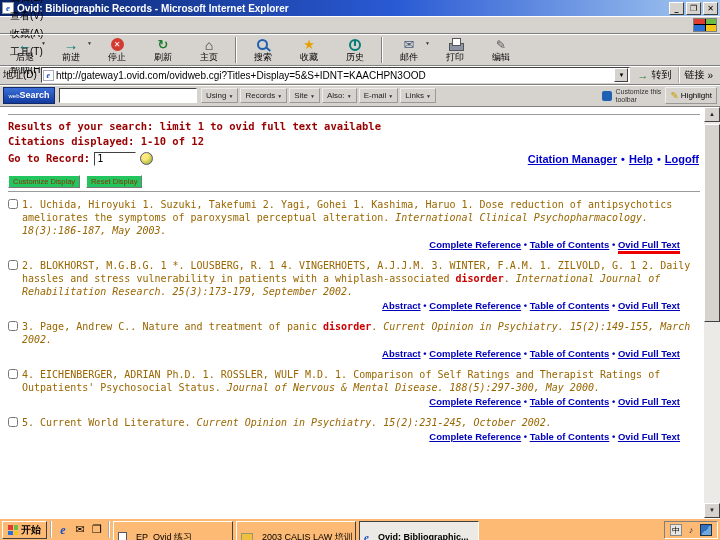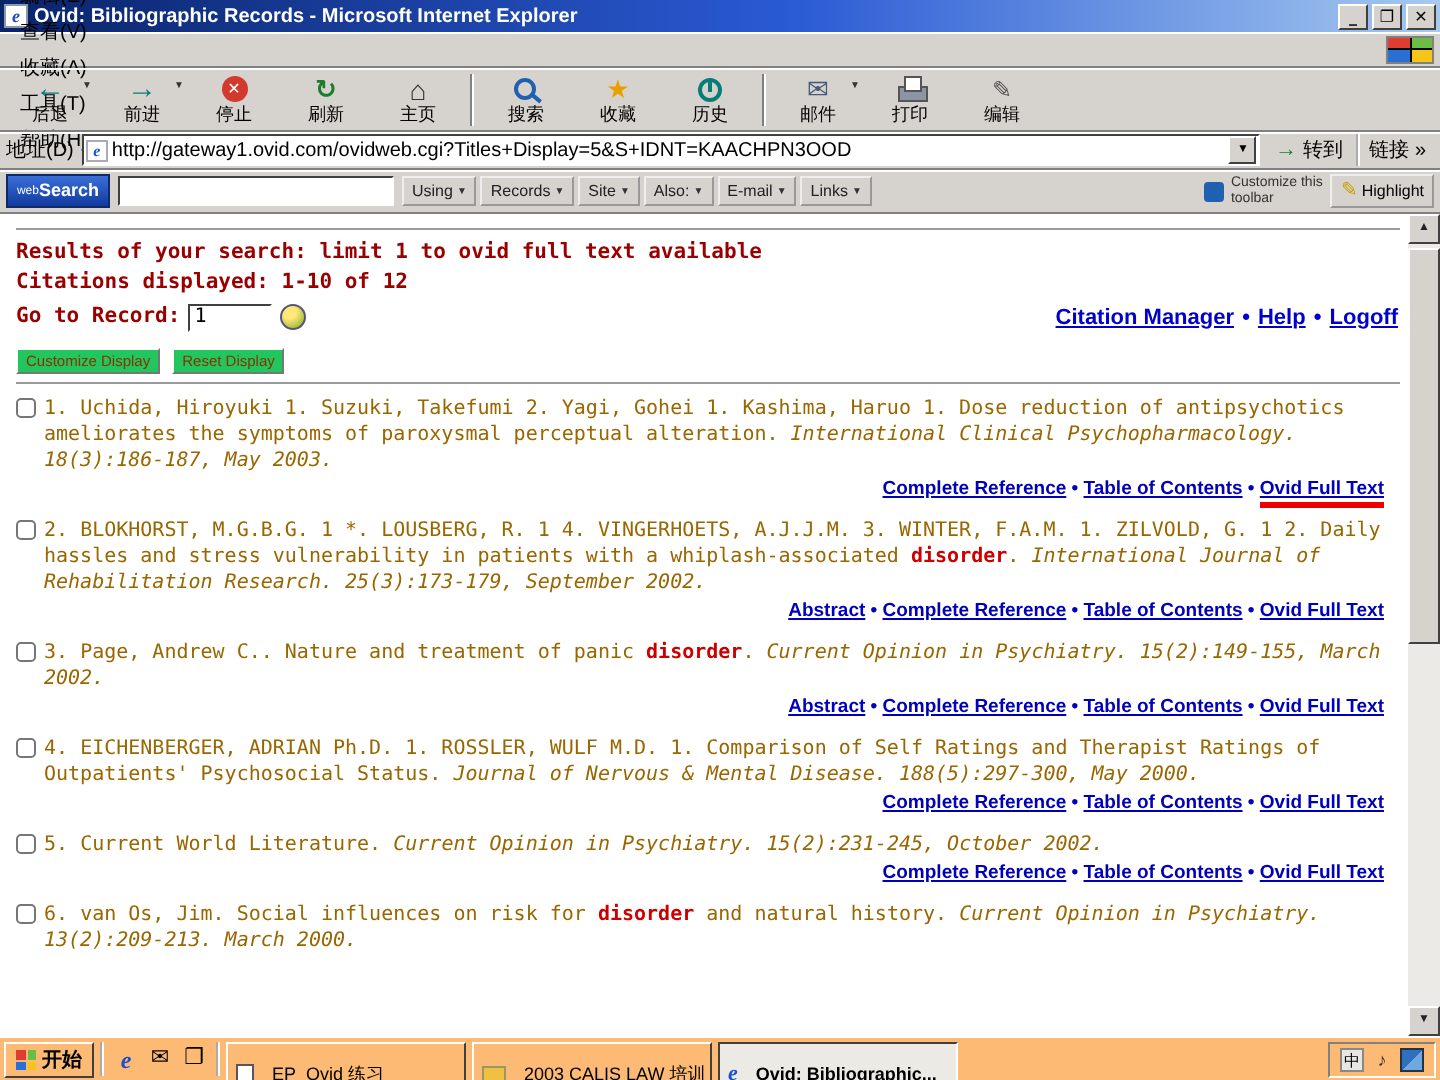--- a/index.html
+++ b/index.html
@@ -86,21 +86,21 @@
   .hl-sep{color:#0000cc;}
   .display-btns{margin:1px 0 3px;}
   .disp-btn{display:inline-block;background:#22c55e;border:1px solid;border-color:#fff #777 #777 #fff;color:#883300;font:7.5px "Liberation Sans",sans-serif;padding:1px 4px;margin-right:6px;cursor:pointer;}
   .citations{margin-top:5px;}
   .citation{display:flex;align-items:flex-start;}
   .cite-check{width:10px;height:10px;margin:1px 4px 0 0;flex:none;}
   .cite-body{flex:1;min-width:0;}
   .cite-text{font:10px "DejaVu Sans Mono","Liberation Mono",monospace;line-height:13px;color:#996600;}
   .seg-r{color:#cc0000;font-weight:bold;}
   .seg-i{font-style:italic;}
-  .cite-links{text-align:right;font:bold 9.5px "Liberation Sans",sans-serif;margin:2px 8px 9px 0;}
+  .cite-links{text-align:right;font:bold 9.5px "Liberation Sans",sans-serif;margin:2px 20px 9px 0;}
   .no-links{margin-bottom:6px;}
   .c-link{color:#0000bb;text-decoration:underline;cursor:pointer;}
   .c-link.marked{border-bottom:3px solid #ee0000;padding-bottom:1px;}
   .cl-sep{color:#0000bb;}
 
   
   .scrollbar{width:16px;background:#eceae6;display:flex;flex-direction:column;flex:none;}
   .sb-arrow{height:15px;background:#d6d3ce;border:1px solid;border-color:#fff #404040 #404040 #fff;font-size:6px;text-align:center;line-height:13px;color:#222;cursor:pointer;}
   .sb-track{flex:1;position:relative;}
   .sb-thumb{position:absolute;top:2px;left:0;right:0;height:52%;background:#d6d3ce;border:1px solid;border-color:#fff #404040 #404040 #fff;cursor:pointer;}
@@ -333,26 +333,20 @@
                 <div class="cite-links"><span class="c-link">Complete Reference</span><span class="cl-sep"> • </span><span class="c-link">Table of Contents</span><span class="cl-sep"> • </span><span class="c-link">Ovid Full Text</span></div>
               </div>
             </div>
             <div class="citation">
               <input class="cite-check" type="checkbox" style="">
               <div class="cite-body">
                 <div class="cite-text"><span class="seg-n">5. </span><span class="seg-n">Current World Literature. </span><span class="seg-i">Current Opinion in Psychiatry. 15(2):231-245, October 2002.</span></div>
                 <div class="cite-links"><span class="c-link">Complete Reference</span><span class="cl-sep"> • </span><span class="c-link">Table of Contents</span><span class="cl-sep"> • </span><span class="c-link">Ovid Full Text</span></div>
               </div>
             </div>
-            <div class="citation">
-              <input class="cite-check" type="checkbox" style="">
-              <div class="cite-body">
-                <div class="cite-text no-links"><span class="seg-n">6. </span><span class="seg-n">van Os, Jim. Social influences on risk for </span><span class="seg-r">disorder</span><span class="seg-n"> and natural history. </span><span class="seg-i">Current Opinion in Psychiatry. 13(2):209-213. March 2000.</span></div>
-              </div>
-            </div>
           </div>
 
       </div>
       <div class="scrollbar">
         <div class="sb-arrow">▲</div>
         <div class="sb-track">
           <div class="sb-thumb"></div>
         </div>
         <div class="sb-arrow">▼</div>
       </div>

